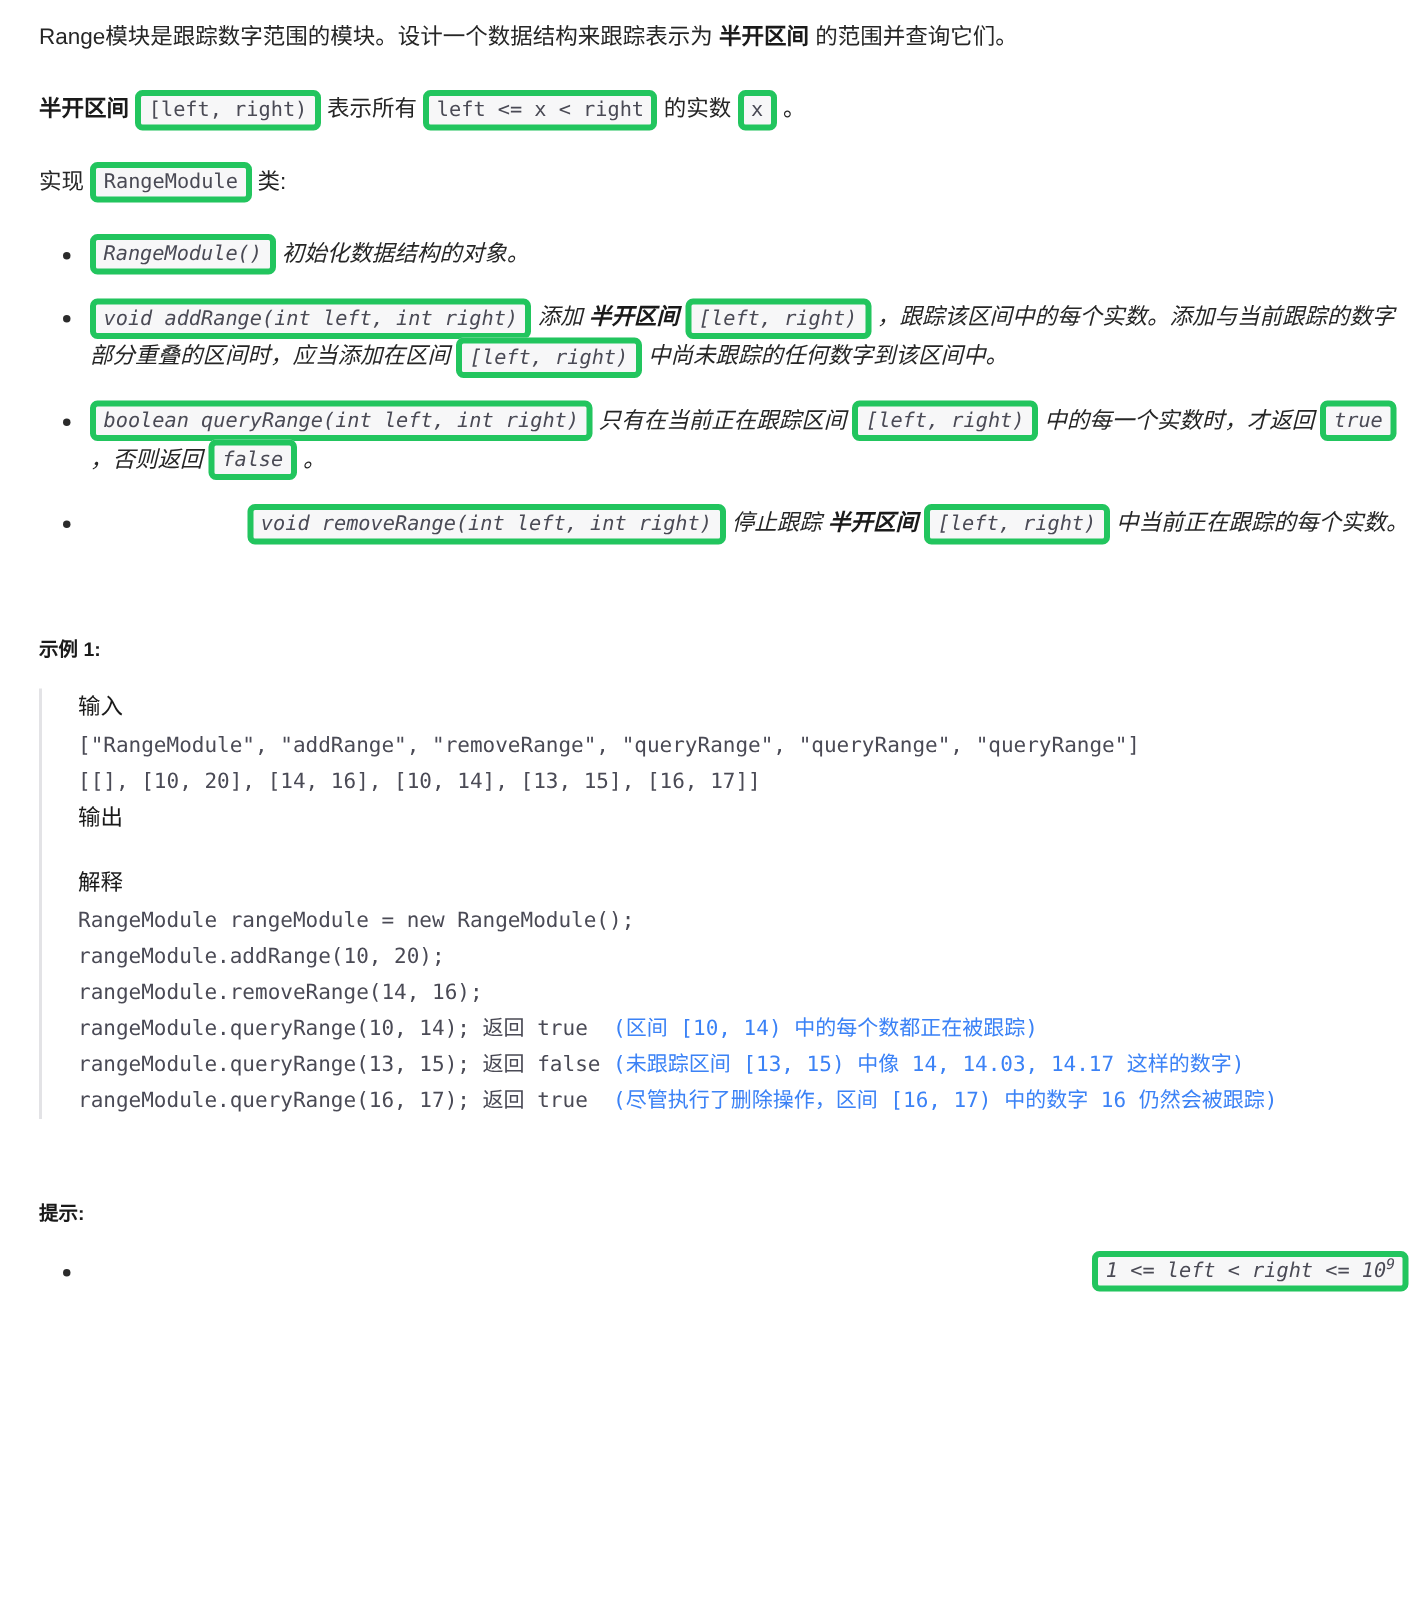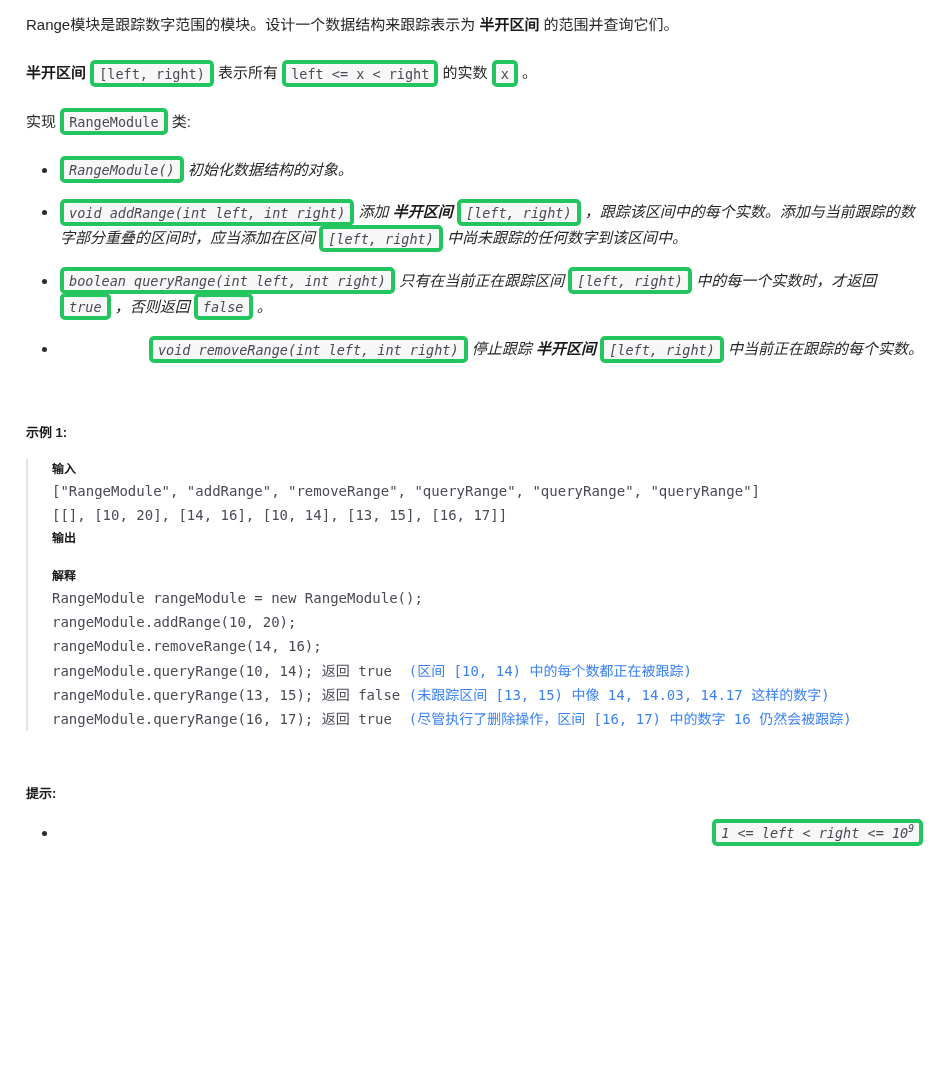--- a/index.html
+++ b/index.html
@@ -12,21 +12,21 @@
     width: 949px;
     height: 1068px;
     overflow: hidden;
     font-family: "Liberation Sans", "DejaVu Sans", sans-serif;
     font-size: 15px;
     line-height: 1.75;
     color: #262626;
     -webkit-font-smoothing: antialiased;
   }
   .page {
-    padding: 10px 26px 0 26px;
+    padding: 10px 10px 0 26px;
     box-sizing: border-box;
     width: 949px;
   }
   p.para {
     margin: 0 0 22px 0;
   }
   p.para:first-child { margin-top: 2px; }
 
   code, .code {
     font-family: "DejaVu Sans Mono", "Liberation Mono", monospace;
@@ -70,24 +70,24 @@
     color: #1a1a1a;
     margin: 0 0 14px 0;
   }
 
   .example-block {
     border-left: 2px solid #e3e3e6;
     padding: 0 0 0 24px;
     margin: 0 0 30px 0;
   }
   .example-block .lbl {
-    font-weight: 700;
+    font-weight: 400;
     color: #1a1a1a;
     font-family: "Liberation Sans", "DejaVu Sans", sans-serif;
-    font-size: 12px;
+    font-size: 15px;
     display: block;
     line-height: 1.7;
   }
   .example-block pre {
     margin: 0;
     font-family: "DejaVu Sans Mono", "Liberation Mono", monospace;
     font-size: 14px;
     line-height: 1.72;
     color: #4a4a55;
     white-space: pre-wrap;

